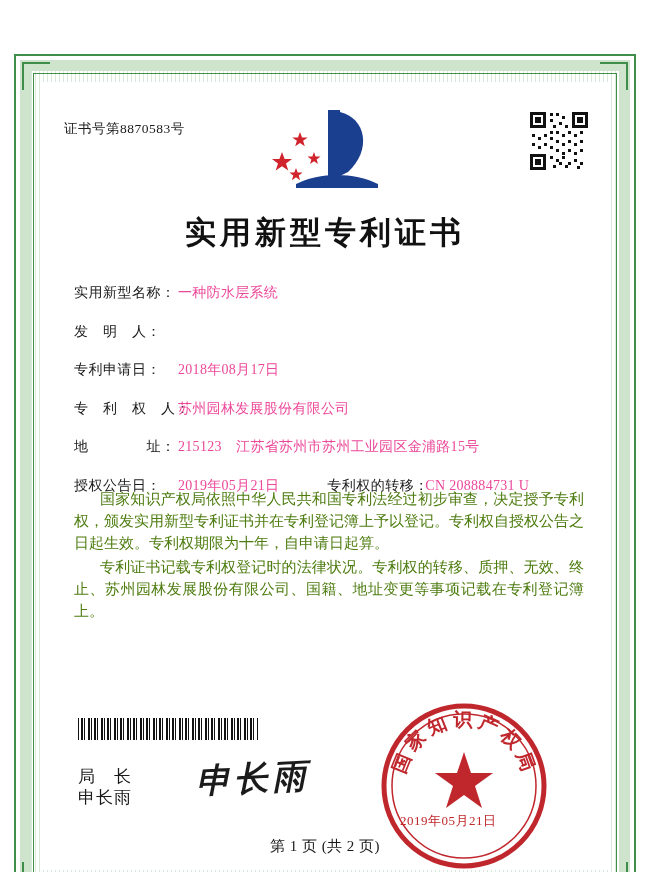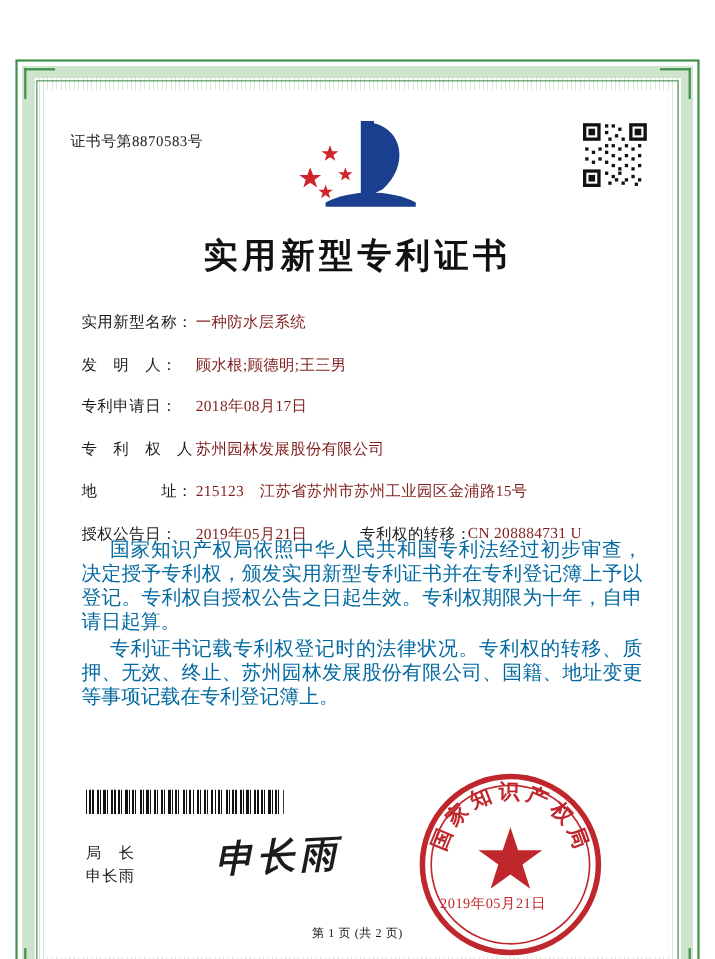--- a/index.html
+++ b/index.html
@@ -124,21 +124,21 @@
   .field-label {
     width: 104px;
     flex: 0 0 104px;
     font-size: 14px;
     letter-spacing: 0.5px;
     color: #1a1a1a;
     white-space: nowrap;
   }
   .field-value {
     font-size: 14px;
-    color: #7f1d1d;
+    color: #ec4899;
     letter-spacing: 0.3px;
   }
   .field-row.dual {
     margin-bottom: 19px;
     font-family: Liberation Serif, serif;
   }
   .dual-gap {
     display: inline-block;
     width: 48px;
   }
@@ -147,43 +147,43 @@
     flex: 0 0 98px;
     font-size: 14px;
     letter-spacing: 0.5px;
     white-space: nowrap;
   }
 
   .paragraphs {
     position: absolute;
     left: 26px; top: 400px;
     width: 510px;
-    font-size: 18px;
+    font-size: 15px;
     line-height: 22px;
     text-align: justify;
-    color: #0369a1;
+    color: #4d7c0f;
   }
   .paragraphs p {
     margin: 0 0 2px 0;
     text-indent: 26px;
   }
 
   .barcode {
     position: absolute;
     left: 30px; top: 630px;
     width: 180px; height: 22px;
     background: repeating-linear-gradient(90deg,
       #111 0 1px, #fff 1px 3px, #111 3px 5px, #fff 5px 6px,
       #111 6px 7px, #fff 7px 10px, #111 10px 12px, #fff 12px 13px);
   }
 
   .signature-block {
     position: absolute;
     left: 30px; top: 678px;
-    font-size: 14px;
+    font-size: 17px;
     line-height: 21px;
     letter-spacing: 1px;
   }
 
   .handwriting {
     position: absolute;
     left: 148px; top: 668px;
     font-size: 34px;
     font-family: "Liberation Serif", serif;
     font-style: italic;
@@ -205,21 +205,21 @@
     font-size: 13px;
     color: #c0272d;
     letter-spacing: 0.5px;
   }
 
   .footer {
     position: absolute;
     left: 0; bottom: 8px;
     width: 554px;
     text-align: center;
-    font-size: 11px;
+    font-size: 15px;
     color: #1a1a1a;
     letter-spacing: 0.5px;
   }
 </style>
 </head>
 <body>
 
 <div class="page">
 
   <div class="border-outer"></div>
@@ -310,21 +310,20 @@
 
     <div class="fields">
 
       <div class="field-row">
         <span class="field-label">实用新型名称：</span>
         <span class="field-value">一种防水层系统</span>
       </div>
 
       <div class="field-row">
         <span class="field-label">发　明　人：</span>
-        <span class="field-value">顾水根;顾德明;王三男</span>
       </div>
 
 
       <div class="field-row">
         <span class="field-label">专利申请日：</span>
         <span class="field-value">2018年08月17日</span>
       </div>
 
       <div class="field-row">
         <span class="field-label">专　利　权　人：</span>

